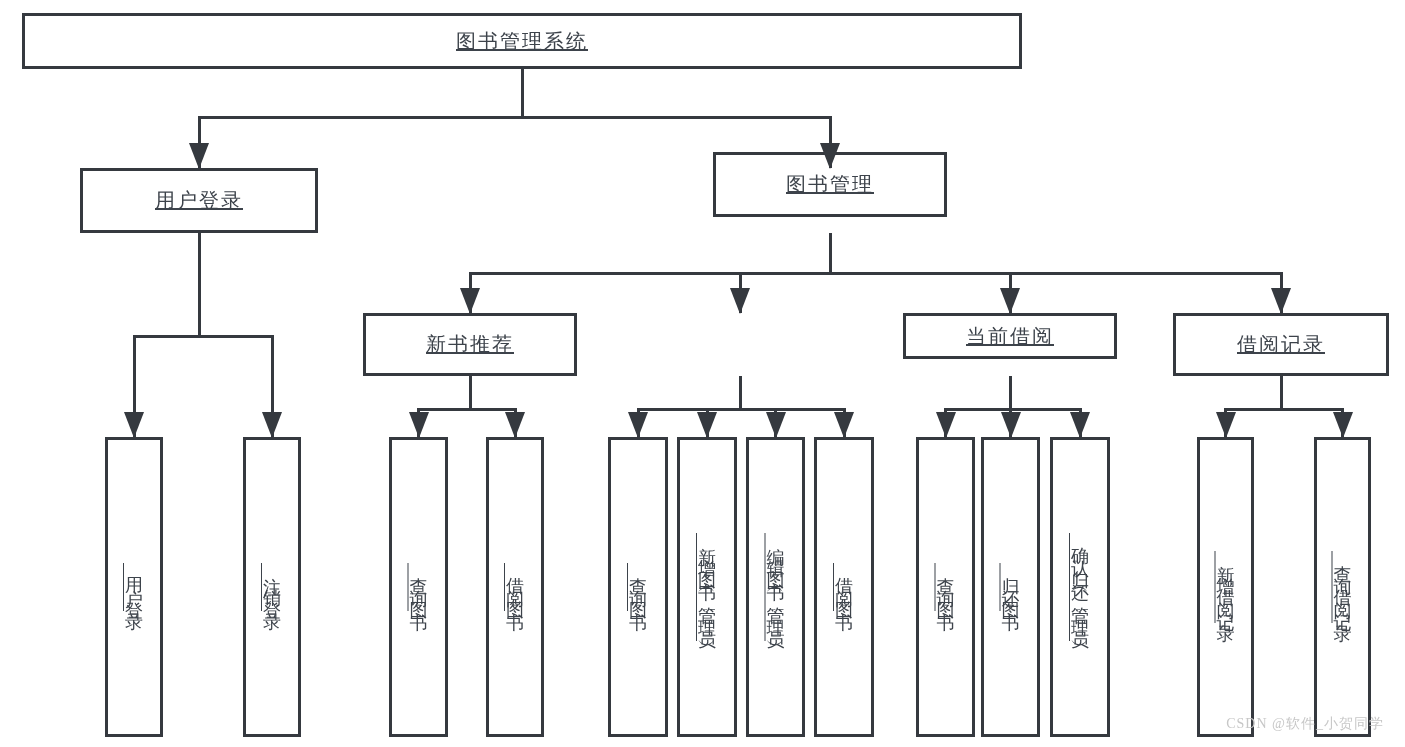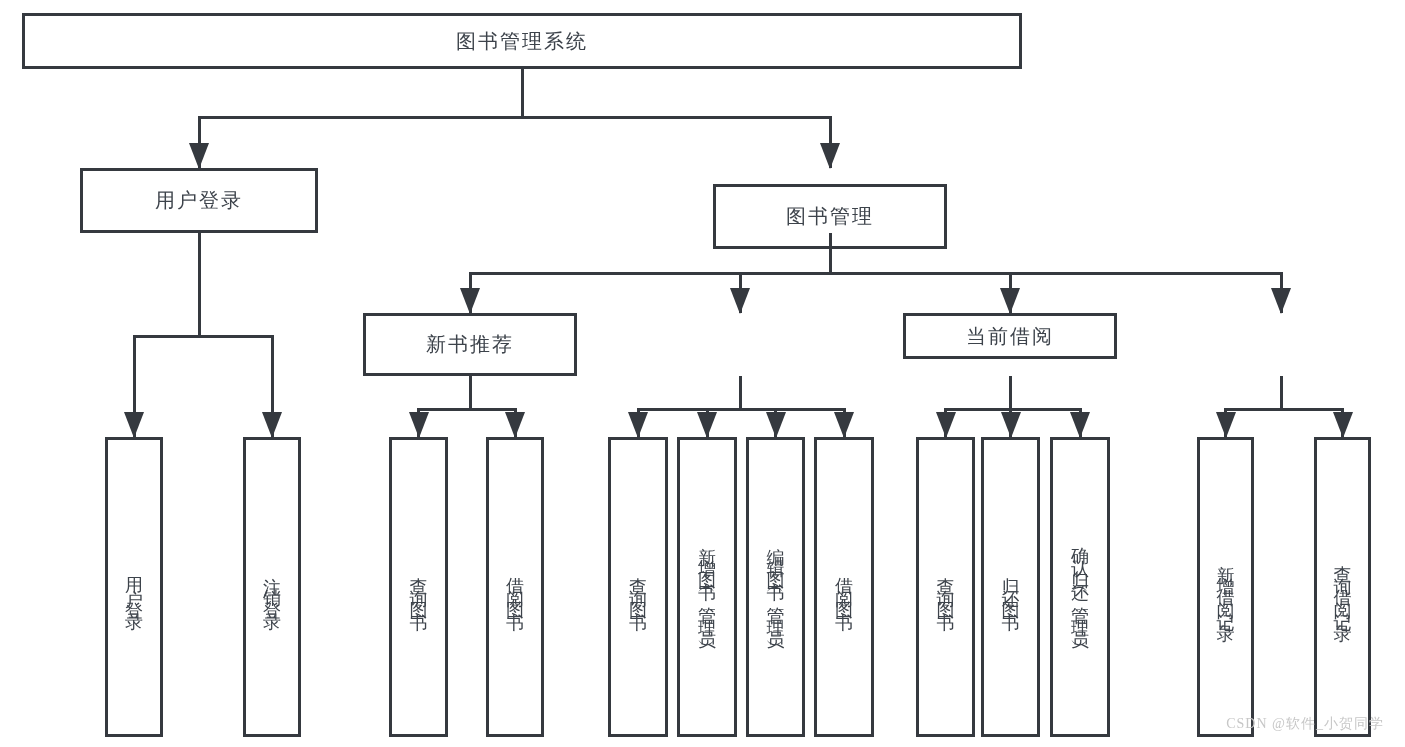--- a/index.html
+++ b/index.html
@@ -14,21 +14,21 @@
     background:var(--bg);
     font-family:"Liberation Sans","DejaVu Sans",sans-serif;
   }
   #canvas{position:absolute;left:0;top:0;width:1405px;height:747px;}
   .node{
     position:absolute;box-sizing:border-box;
     border:3px solid var(--line);background:#fff;
     display:flex;align-items:center;justify-content:center;
     color:var(--text);font-size:20px;letter-spacing:2px;
   }
-  .node .lbl{white-space:nowrap;}
+  .node .lbl{white-space:nowrap;text-decoration:underline;}
   .node.vert{font-size:18px;}
   .node.vert .lbl{
     writing-mode:vertical-rl;
     text-orientation:mixed;
     letter-spacing:12px;
     white-space:normal;
     line-height:1;
   }
   .line{position:absolute;background:var(--line);}
   .arrow{
@@ -47,28 +47,31 @@
 </head>
 <body>
 
 <div id="canvas">
     <div class="node" style="left: 22px; top: 13px; width: 1000px; height: 56px;">
       <span class="lbl">图书管理系统</span>
     </div>
     <div class="node" style="left: 80px; top: 168px; width: 238px; height: 65px;">
       <span class="lbl">用户登录</span>
     </div>
-    <div class="node" style="left: 713px; top: 184px; width: 234px; height: 65px;">
+    <div class="node" style="left: 713px; top: 152px; width: 234px; height: 65px;">
       <span class="lbl">图书管理</span>
     </div>
     <div class="node" style="left: 363px; top: 313px; width: 214px; height: 63px;">
       <span class="lbl">新书推荐</span>
     </div>
     <div class="node" style="left: 903px; top: 313px; width: 214px; height: 46px;">
       <span class="lbl">当前借阅</span>
+    </div>
+    <div class="node" style="left: 1173px; top: 313px; width: 216px; height: 63px;">
+      <span class="lbl">借阅记录</span>
     </div>
     <div class="node vert" style="left: 105px; top: 437px; width: 58px; height: 300px;">
       <span class="lbl">用户登录</span>
     </div>
     <div class="node vert" style="left: 243px; top: 437px; width: 58px; height: 300px;">
       <span class="lbl">注销登录</span>
     </div>
     <div class="node vert" style="left: 389px; top: 437px; width: 59px; height: 300px;">
       <span class="lbl">查询图书</span>
     </div>

